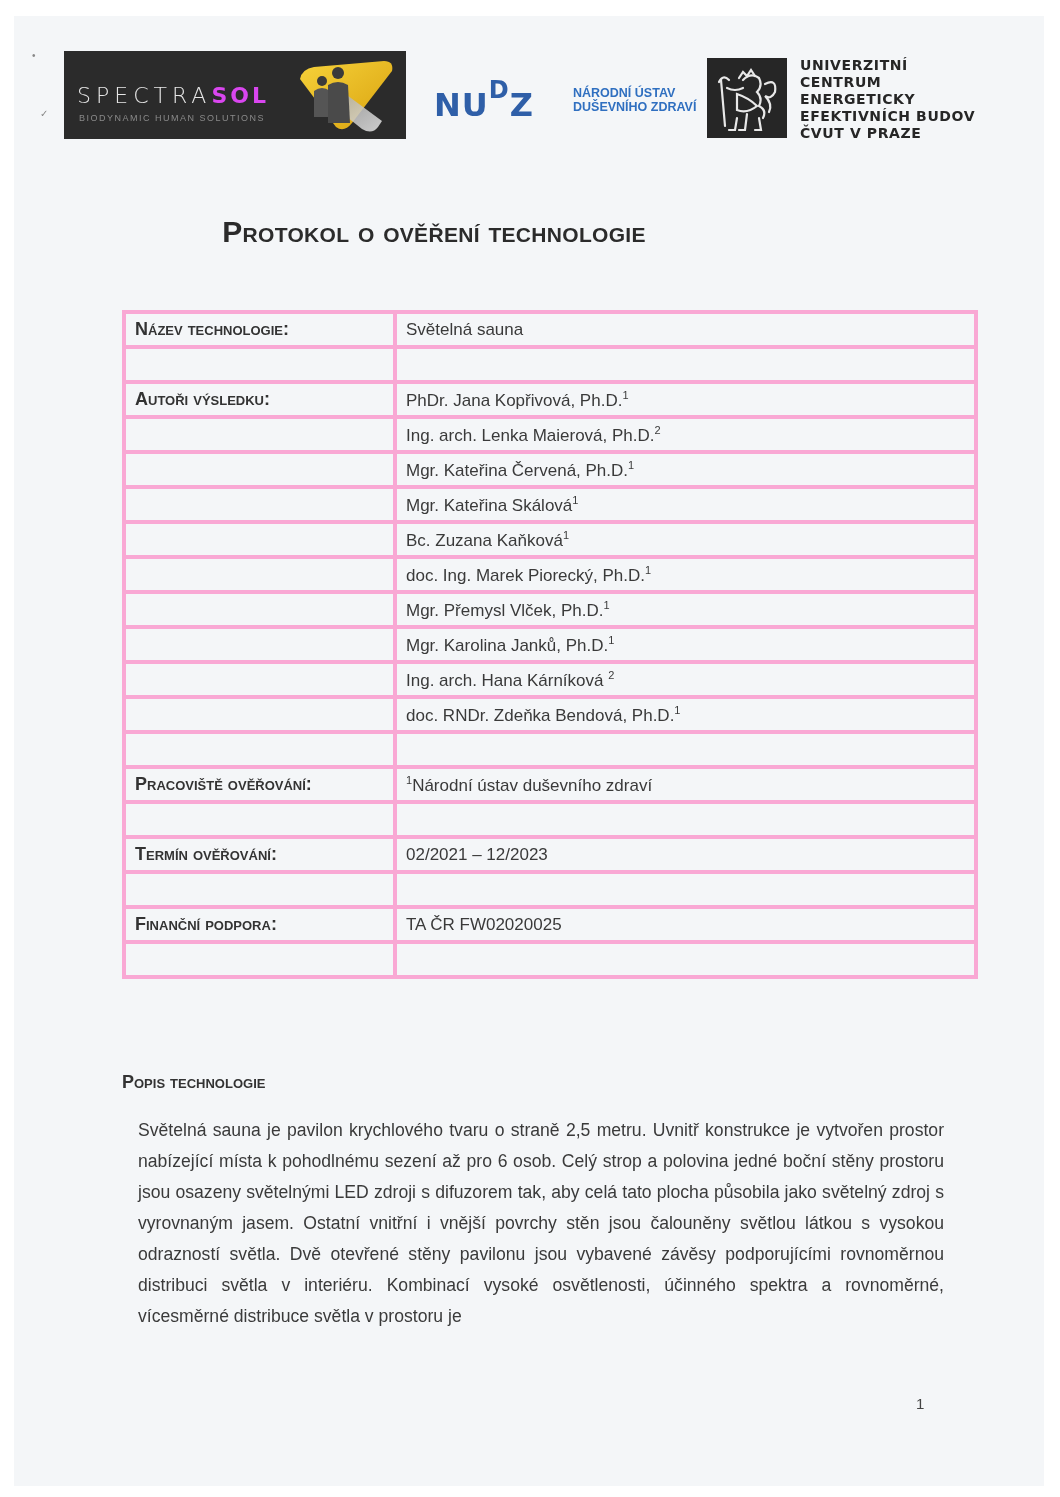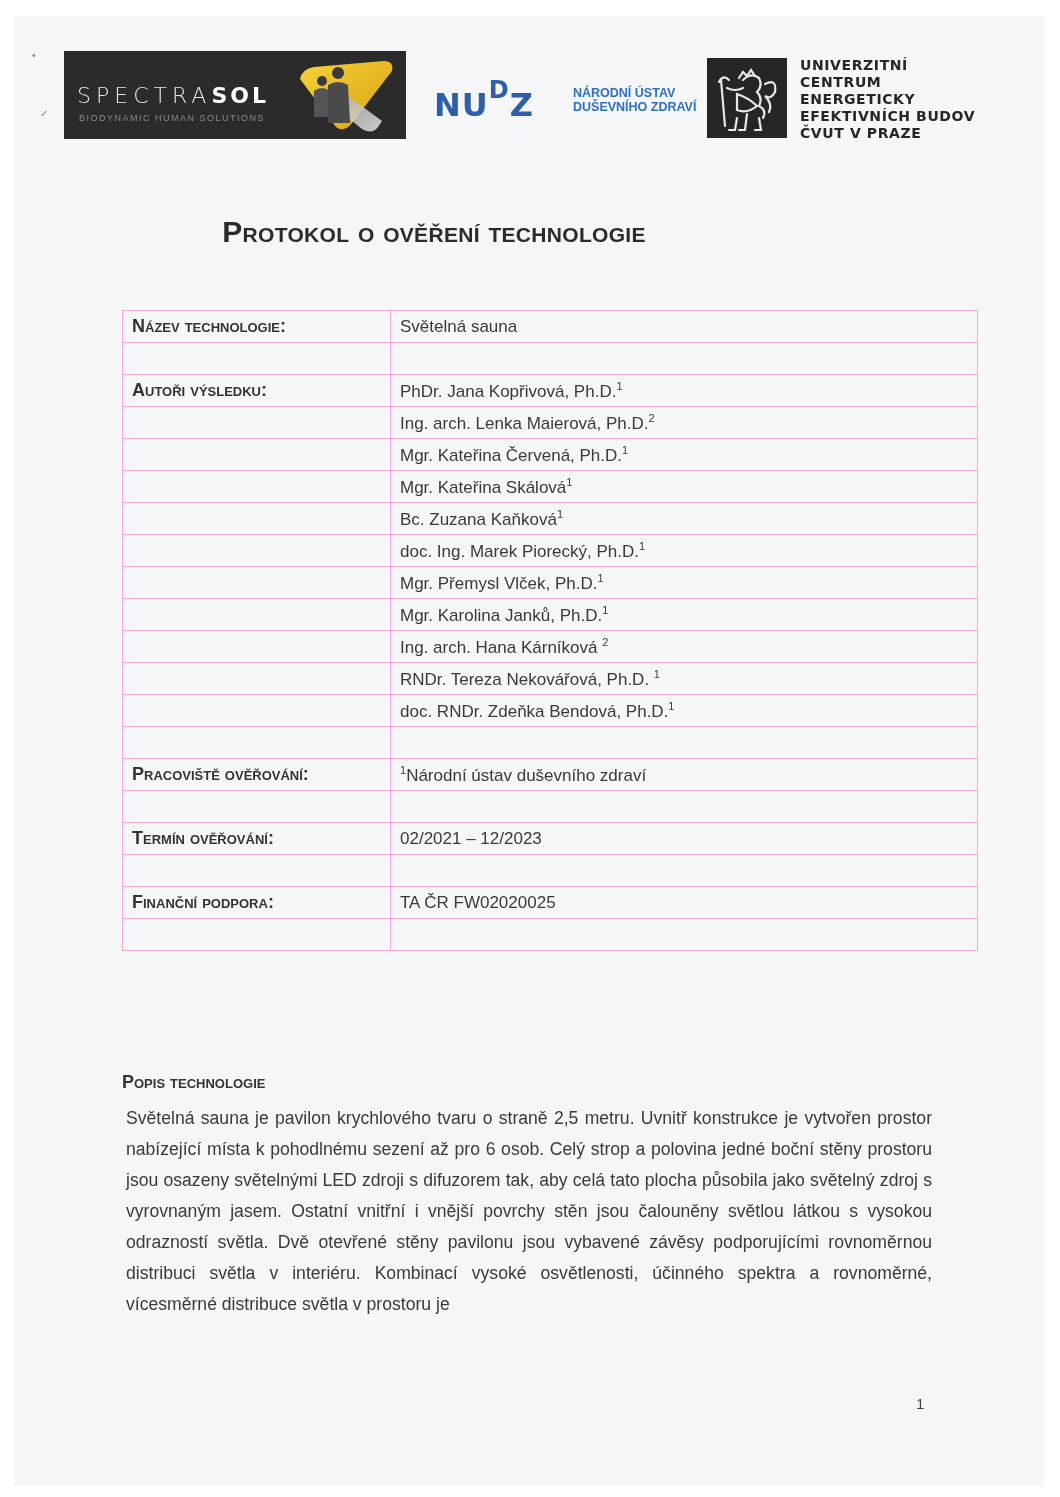--- a/index.html
+++ b/index.html
@@ -22,21 +22,21 @@
     width: 342px; height: 88px;
     background: #2b2b2b;
     overflow: hidden;
   }
   .spectra-word {
     position: absolute; left: 13px; top: 32px;
     font-family: "DejaVu Sans", sans-serif;
     font-size: 22px; letter-spacing: 5px;
     color: #e6e6e6; font-weight: 300;
   }
-  .spectra-word b { font-weight: 700; color: #ffffff; letter-spacing: 3px; margin-top: 12px; }
+  .spectra-word b { font-weight: 700; color: #d946ef; letter-spacing: 3px; margin-top: 12px; }
   .spectra-tag {
     position: absolute; left: 15px; top: 62px;
     font-size: 9px; letter-spacing: 1.5px; color: #8a8a8a;
   }
   .spectra-mark { position: absolute; right: 8px; top: 6px; width: 106px; height: 78px; }
 
   .logo-nudz { position: absolute; left: 434px; top: 78px; height: 48px; }
   .nudz-mark {
     position: absolute; left: 0; top: 4px;
     font-family: "DejaVu Sans", sans-serif;
@@ -71,21 +71,21 @@
   }
 
   
   .info-table {
     position: absolute; left: 122px; top: 310px;
     width: 856px;
     border-collapse: collapse;
     table-layout: fixed;
   }
   .info-table td {
-    border: 1px solid #f9a8d4;
+    border: 4px solid #f9a8d4;
     height: 31px; padding: 0 0 0 9px;
     font-size: 17px; color: #3a3a3a;
     vertical-align: middle;
   }
   .info-table td.lbl {
     width: 258px;
     font-weight: 700; font-variant: small-caps; font-size: 18px;
     color: #333;
   }
   .info-table td.val { font-family: "Liberation Sans", sans-serif; }
@@ -94,21 +94,21 @@
   
   .section-heading {
     position: absolute; left: 122px; top: 1072px;
     font-size: 18px; font-weight: 700; font-variant: small-caps; color: #333;
   }
   .description {
     position: absolute; left: 122px; top: 1099px;
     width: 806px;
     font-size: 17.6px; line-height: 31px; color: #3a3a3a;
     text-align: justify;
-    margin: 4px;
+    margin: 16px;
   }
   .page-number {
     position: absolute; left: 916px; top: 1395px;
     font-size: 15px; color: #444;
   }
   .scan-mark { position: absolute; font-size: 10px; color: #888; }
 </style>
 </head>
 <body>
 
@@ -215,24 +215,20 @@
       <tr>
         <td class="lbl"></td>
         <td class="val"><span>Mgr. Karolina Janků, Ph.D.</span><sup>1</sup></td>
       </tr>
       <tr>
         <td class="lbl"></td>
         <td class="val"><span>Ing. arch. Hana Kárníková </span><sup>2</sup></td>
       </tr>
       <tr>
         <td class="lbl"></td>
-        <td class="val"><span>RNDr. Tereza Nekovářová, Ph.D. </span><sup>1</sup></td>
-      </tr>
-      <tr>
-        <td class="lbl"></td>
         <td class="val"><span>doc. RNDr. Zdeňka Bendová, Ph.D.</span><sup>1</sup></td>
       </tr>
       <tr>
         <td class="lbl"></td>
         <td class="val"></td>
       </tr>
       <tr>
         <td class="lbl">Pracoviště ověřování:</td>
         <td class="val"><sup>1</sup><span>Národní ústav duševního zdraví</span></td>
       </tr>

